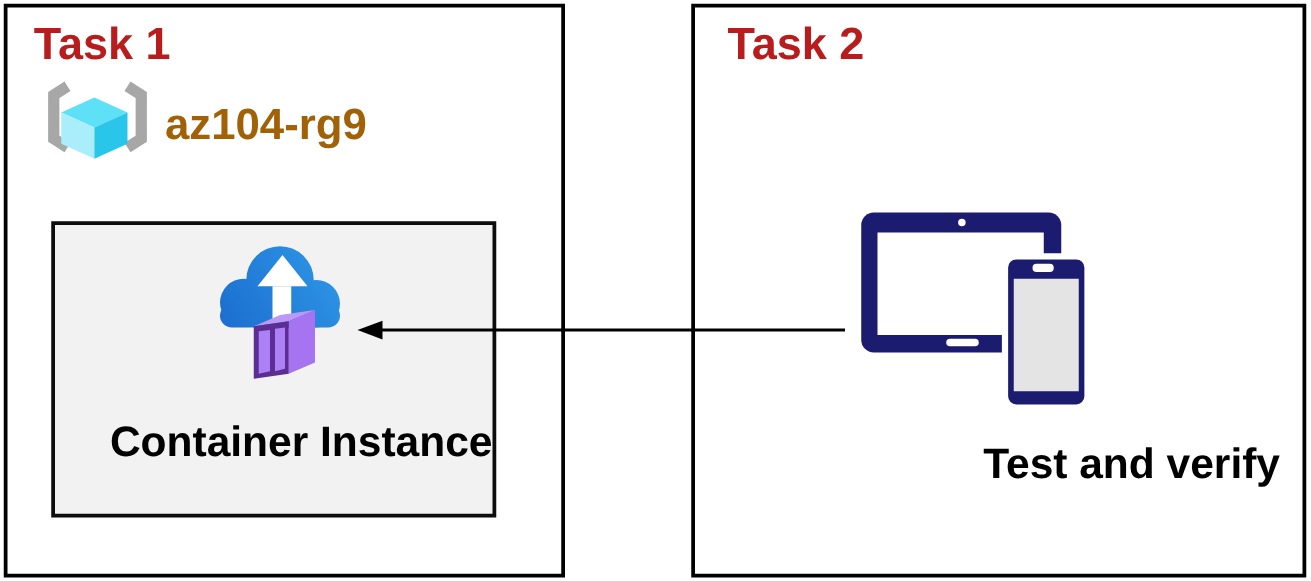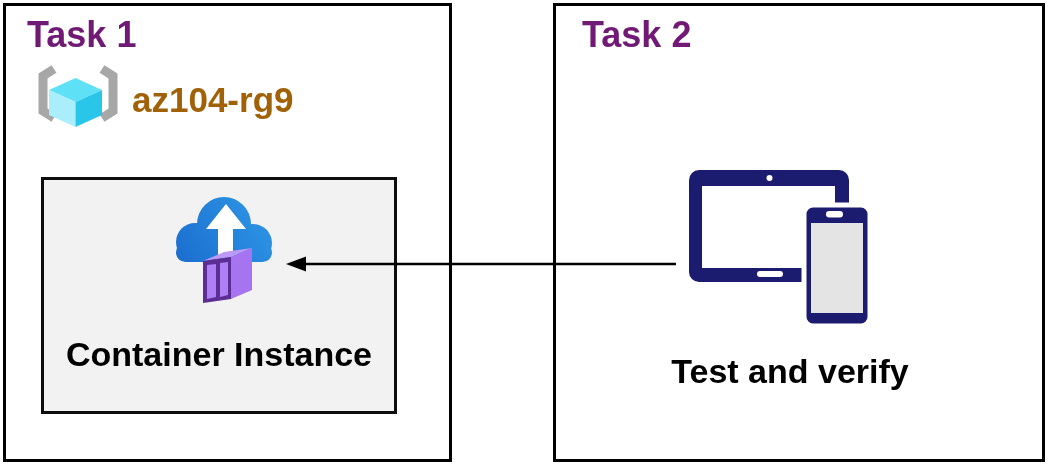--- a/index.html
+++ b/index.html
@@ -9,42 +9,42 @@
     position:relative;overflow:hidden;
   }
   .canvas{position:absolute;left:0;top:0;width:1049px;height:465px;}
   .task-box{
     position:absolute;box-sizing:border-box;background:#ffffff;
     border:3px solid #000000;
   }
   .task1{left:3px;top:3px;width:449px;height:459px;}
   .task2{left:553px;top:3px;width:492px;height:459px;}
   .task-title{
-    position:absolute;font-size:36px;font-weight:700;color:#701a75;
+    position:absolute;font-size:36px;font-weight:700;color:#b91c1c;
     letter-spacing:0px;white-space:nowrap;
   }
   .task1 .task-title{left:21px;top:8px;}
   .task2 .task-title{left:26px;top:8px;}
   .rg-icon{position:absolute;left:30px;top:56px;width:84px;height:68px;}
   .rg-name{
     position:absolute;left:126px;top:74px;font-size:35px;font-weight:700;
     color:#a16207;white-space:nowrap;
   }
   .ci-box{
     position:absolute;left:35px;top:171px;width:356px;height:237px;
     box-sizing:border-box;background:#f2f2f2;border:3px solid #0d0d0d;
   }
   .ci-icon{position:absolute;left:128px;top:12px;width:104px;height:118px;}
   .ci-label{
-    position:absolute;left:0;top:155px;width:100%;text-align:center;
+    position:absolute;left:0;top:155px;width:100%;text-align:right;
     font-size:34px;font-weight:700;color:#000000;white-space:nowrap;
   }
   .devices-icon{position:absolute;left:127px;top:157px;width:200px;height:175px;}
   .t2-label{
-    position:absolute;left:0;top:346px;width:468px;text-align:center;
+    position:absolute;left:0;top:346px;width:468px;text-align:right;
     font-size:34px;font-weight:700;color:#000000;white-space:nowrap;
   }
   .arrow{position:absolute;left:278px;top:248px;width:404px;height:32px;}
 </style>
 </head>
 <body>
 
 <div class="canvas">
 
   <div class="task-box task1">

